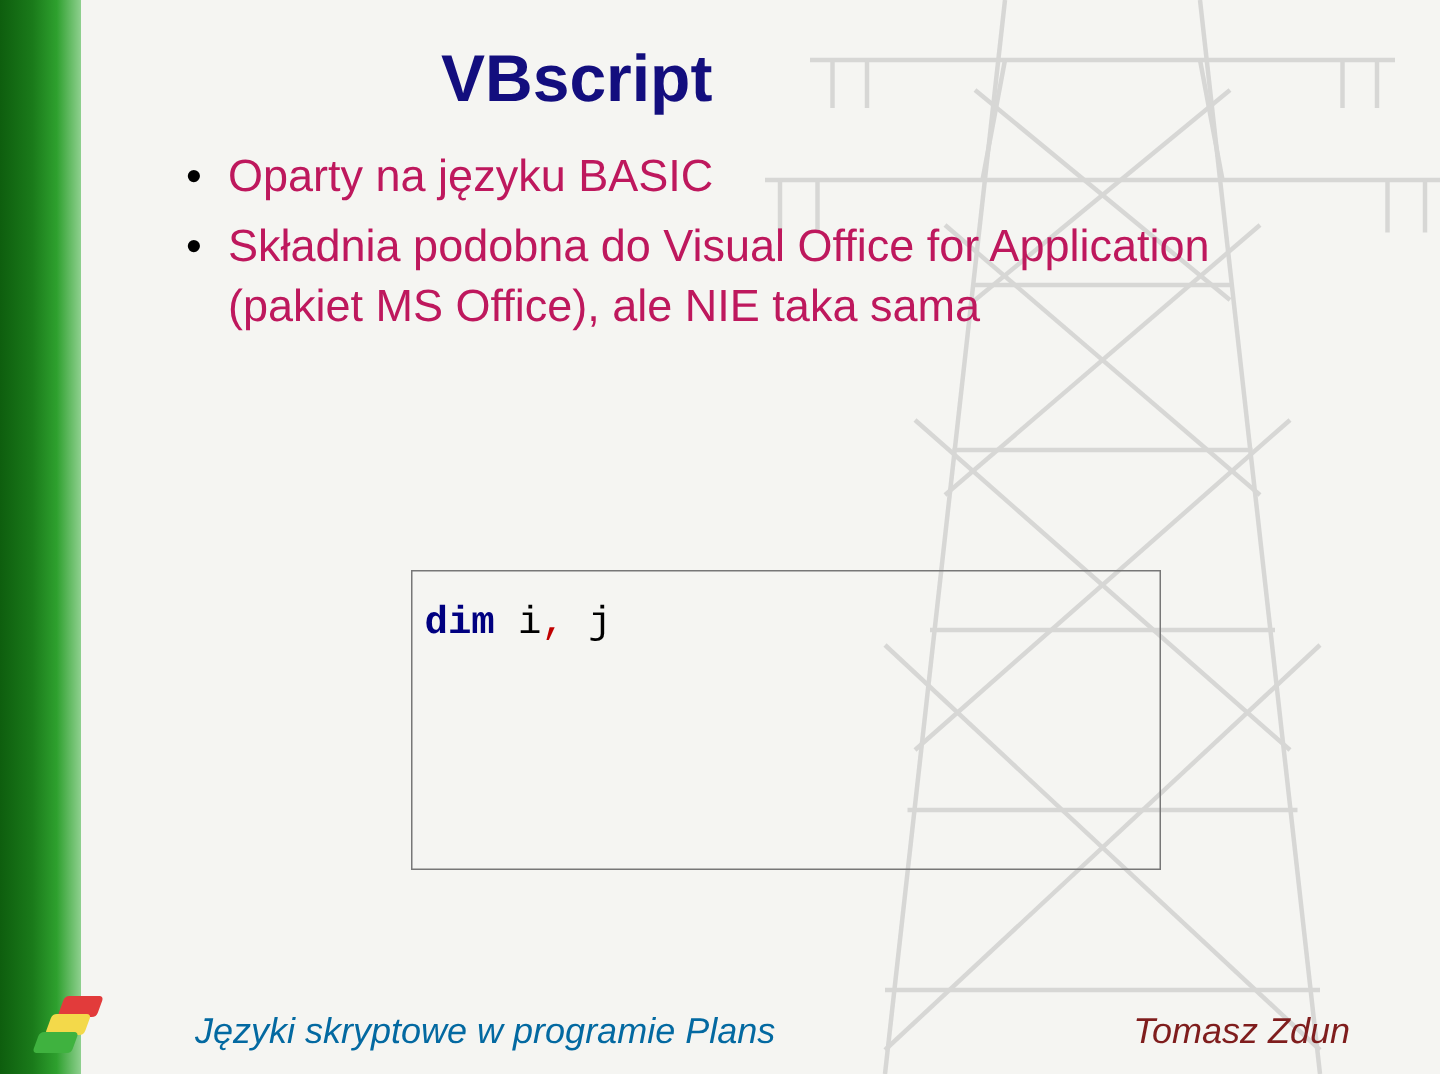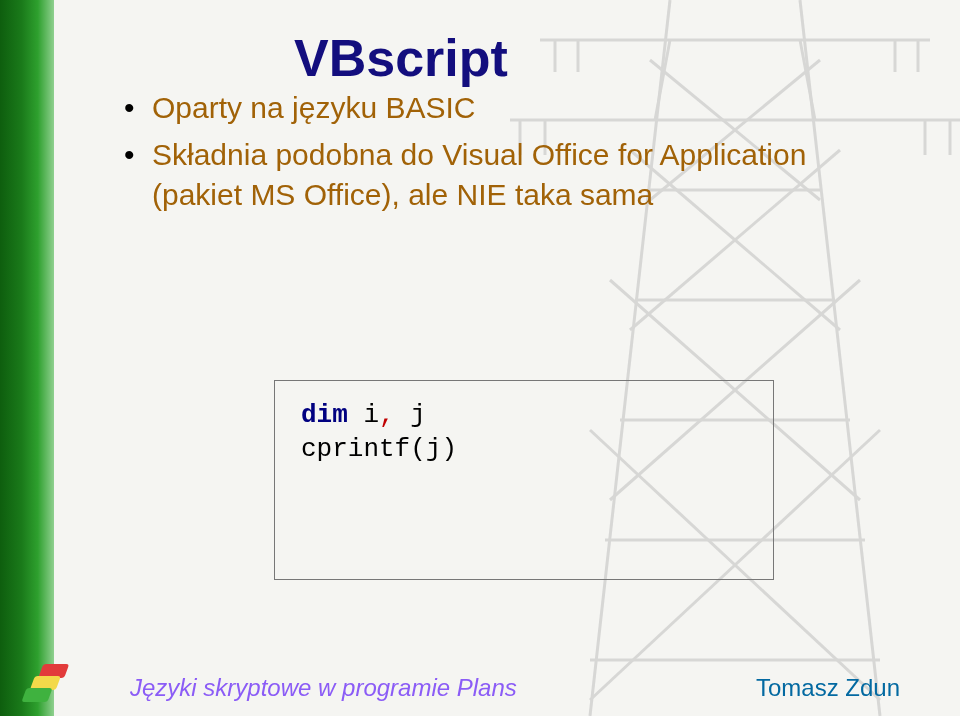--- a/index.html
+++ b/index.html
@@ -28,31 +28,32 @@
   .bg-decor svg { position: absolute; top: 0; right: 0; width: 640px; height: 716px; opacity: 0.55; }
   
   .content {
     position: absolute;
     left: 54px; top: 0; right: 0; bottom: 0;
     padding: 28px 60px 0 60px;
   }
   
   .title {
     font-family: "Trebuchet MS", Arial, sans-serif;
-    font-size: 52px;
+    font-size: 44px;
     font-weight: bold;
     color: #130e7e;
     margin-left: 180px;
+    margin-bottom: 20px;
   }
   
   .bullets { margin-left: 10px; }
   .bullets li {
     list-style: none;
     font-size: 30px;
-    color: #a16207;
+    color: #be185d;
     line-height: 1.35;
     margin-bottom: 6px;
     position: relative;
     padding-left: 28px;
   }
   .bullets li::before {
     content: "•";
     position: absolute;
     left: 0;
     font-size: 30px;
@@ -60,21 +61,21 @@
   }
   
   .code-box {
     position: absolute;
     left: 220px;
     top: 380px;
     width: 500px;
     height: 200px;
     border: 1px solid #777;
     background: rgba(255,255,255,0.0);
-    padding: 18px 26px;
+    padding: 18px 8px;
     font-family: "Courier New", monospace;
     font-size: 26px;
     line-height: 1.3;
   }
   .code-box .kw { color: #000080; font-weight: bold; }
   .code-box .cm { color: #c00000; }
   .code-box .nm { color: #2a8a2a; }
   .code-box .id { color: #000; }
   .code-line { white-space: pre; }
   
@@ -92,30 +93,31 @@
     height: 44px;
   }
   
   .footer-text-left {
     position: absolute;
     left: 130px;
     bottom: 14px;
     font-family: "Trebuchet MS", Arial, sans-serif;
     font-style: italic;
     font-size: 24px;
-    color: #8b5cf6;
+    color: #0369a1;
     text-align: right;
   }
   .footer-text-right {
     position: absolute;
     right: 60px;
     bottom: 14px;
     font-family: "Trebuchet MS", Arial, sans-serif;
+    font-style: italic;
     font-size: 24px;
-    color: #0369a1;
+    color: #7f1d1d;
   }
 </style>
 </head>
 <body>
 
 <div class="slide">
   <div class="left-bar"></div>
 
   <div class="bg-decor">
     <svg viewBox="0 0 640 716">
@@ -154,21 +156,20 @@
   <div class="content">
     <div class="title">VBscript</div>
 
     <ul class="bullets">
       <li>Oparty na języku BASIC</li>
       <li>Składnia podobna do Visual Office for Application (pakiet MS Office), ale NIE taka sama</li>
     </ul>
 
     <div class="code-box">
       <div class="code-line"><span class="kw">dim</span><span class="id"> i</span><span class="cm">,</span><span class="id"> j</span></div>
-      <div class="code-line id">cprintf(j)</div>
     </div>
   </div>
 
   <div class="footer">
     <svg class="logo" viewBox="0 0 56 44">
       <g transform="skewX(-20)">
         <rect x="22" y="2" width="26" height="14" rx="3" fill="#e23b3b"></rect>
         <rect x="18" y="14" width="26" height="14" rx="3" fill="#f3d94a"></rect>
         <rect x="14" y="26" width="26" height="14" rx="3" fill="#3fb23f"></rect>
       </g>

